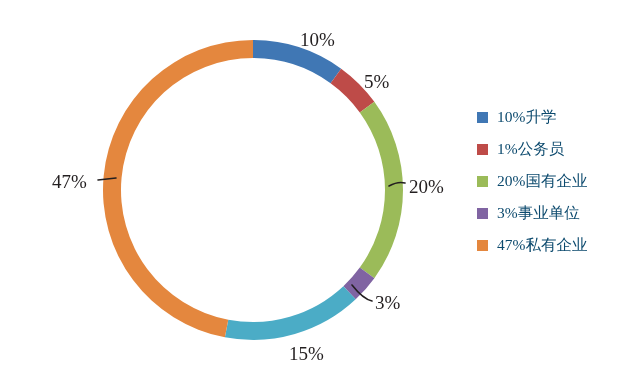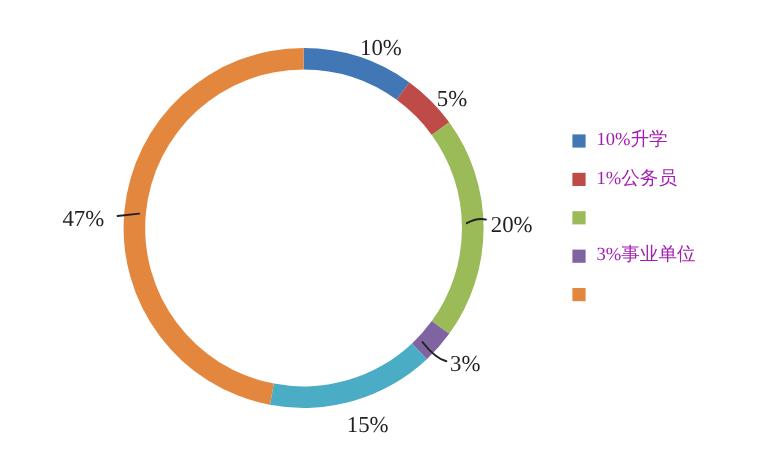--- a/index.html
+++ b/index.html
@@ -44,21 +44,21 @@
   }
   .legend-swatch{
     width:11px;height:11px;
     flex:0 0 11px;
     margin-right:9px;
     border-radius:0;
   }
   .legend-text{
     font-family:"Liberation Serif","DejaVu Serif",serif;
     font-size:15.5px;
-    color:#a21caf;
+    color:#0c4a6e;
     white-space:nowrap;
     line-height:1;
   }
 </style>
 </head>
 <body>
 
 <div id="chart-root">
 
   <svg class="donut" viewBox="0 0 640 384">
@@ -100,26 +100,28 @@
       <span class="legend-text">10%升学</span>
     </div>
 
     <div class="legend-row">
       <span class="legend-swatch" style="background-color: rgb(190, 75, 72);"></span>
       <span class="legend-text">1%公务员</span>
     </div>
 
     <div class="legend-row">
       <span class="legend-swatch" style="background-color: rgb(155, 187, 89);"></span>
+      <span class="legend-text">20%国有企业</span>
     </div>
 
     <div class="legend-row">
       <span class="legend-swatch" style="background-color: rgb(128, 100, 162);"></span>
       <span class="legend-text">3%事业单位</span>
     </div>
 
 
     <div class="legend-row">
       <span class="legend-swatch" style="background-color: rgb(228, 135, 62);"></span>
+      <span class="legend-text">47%私有企业</span>
     </div>
 
   </div>
 </div>
 
 </body></html>

